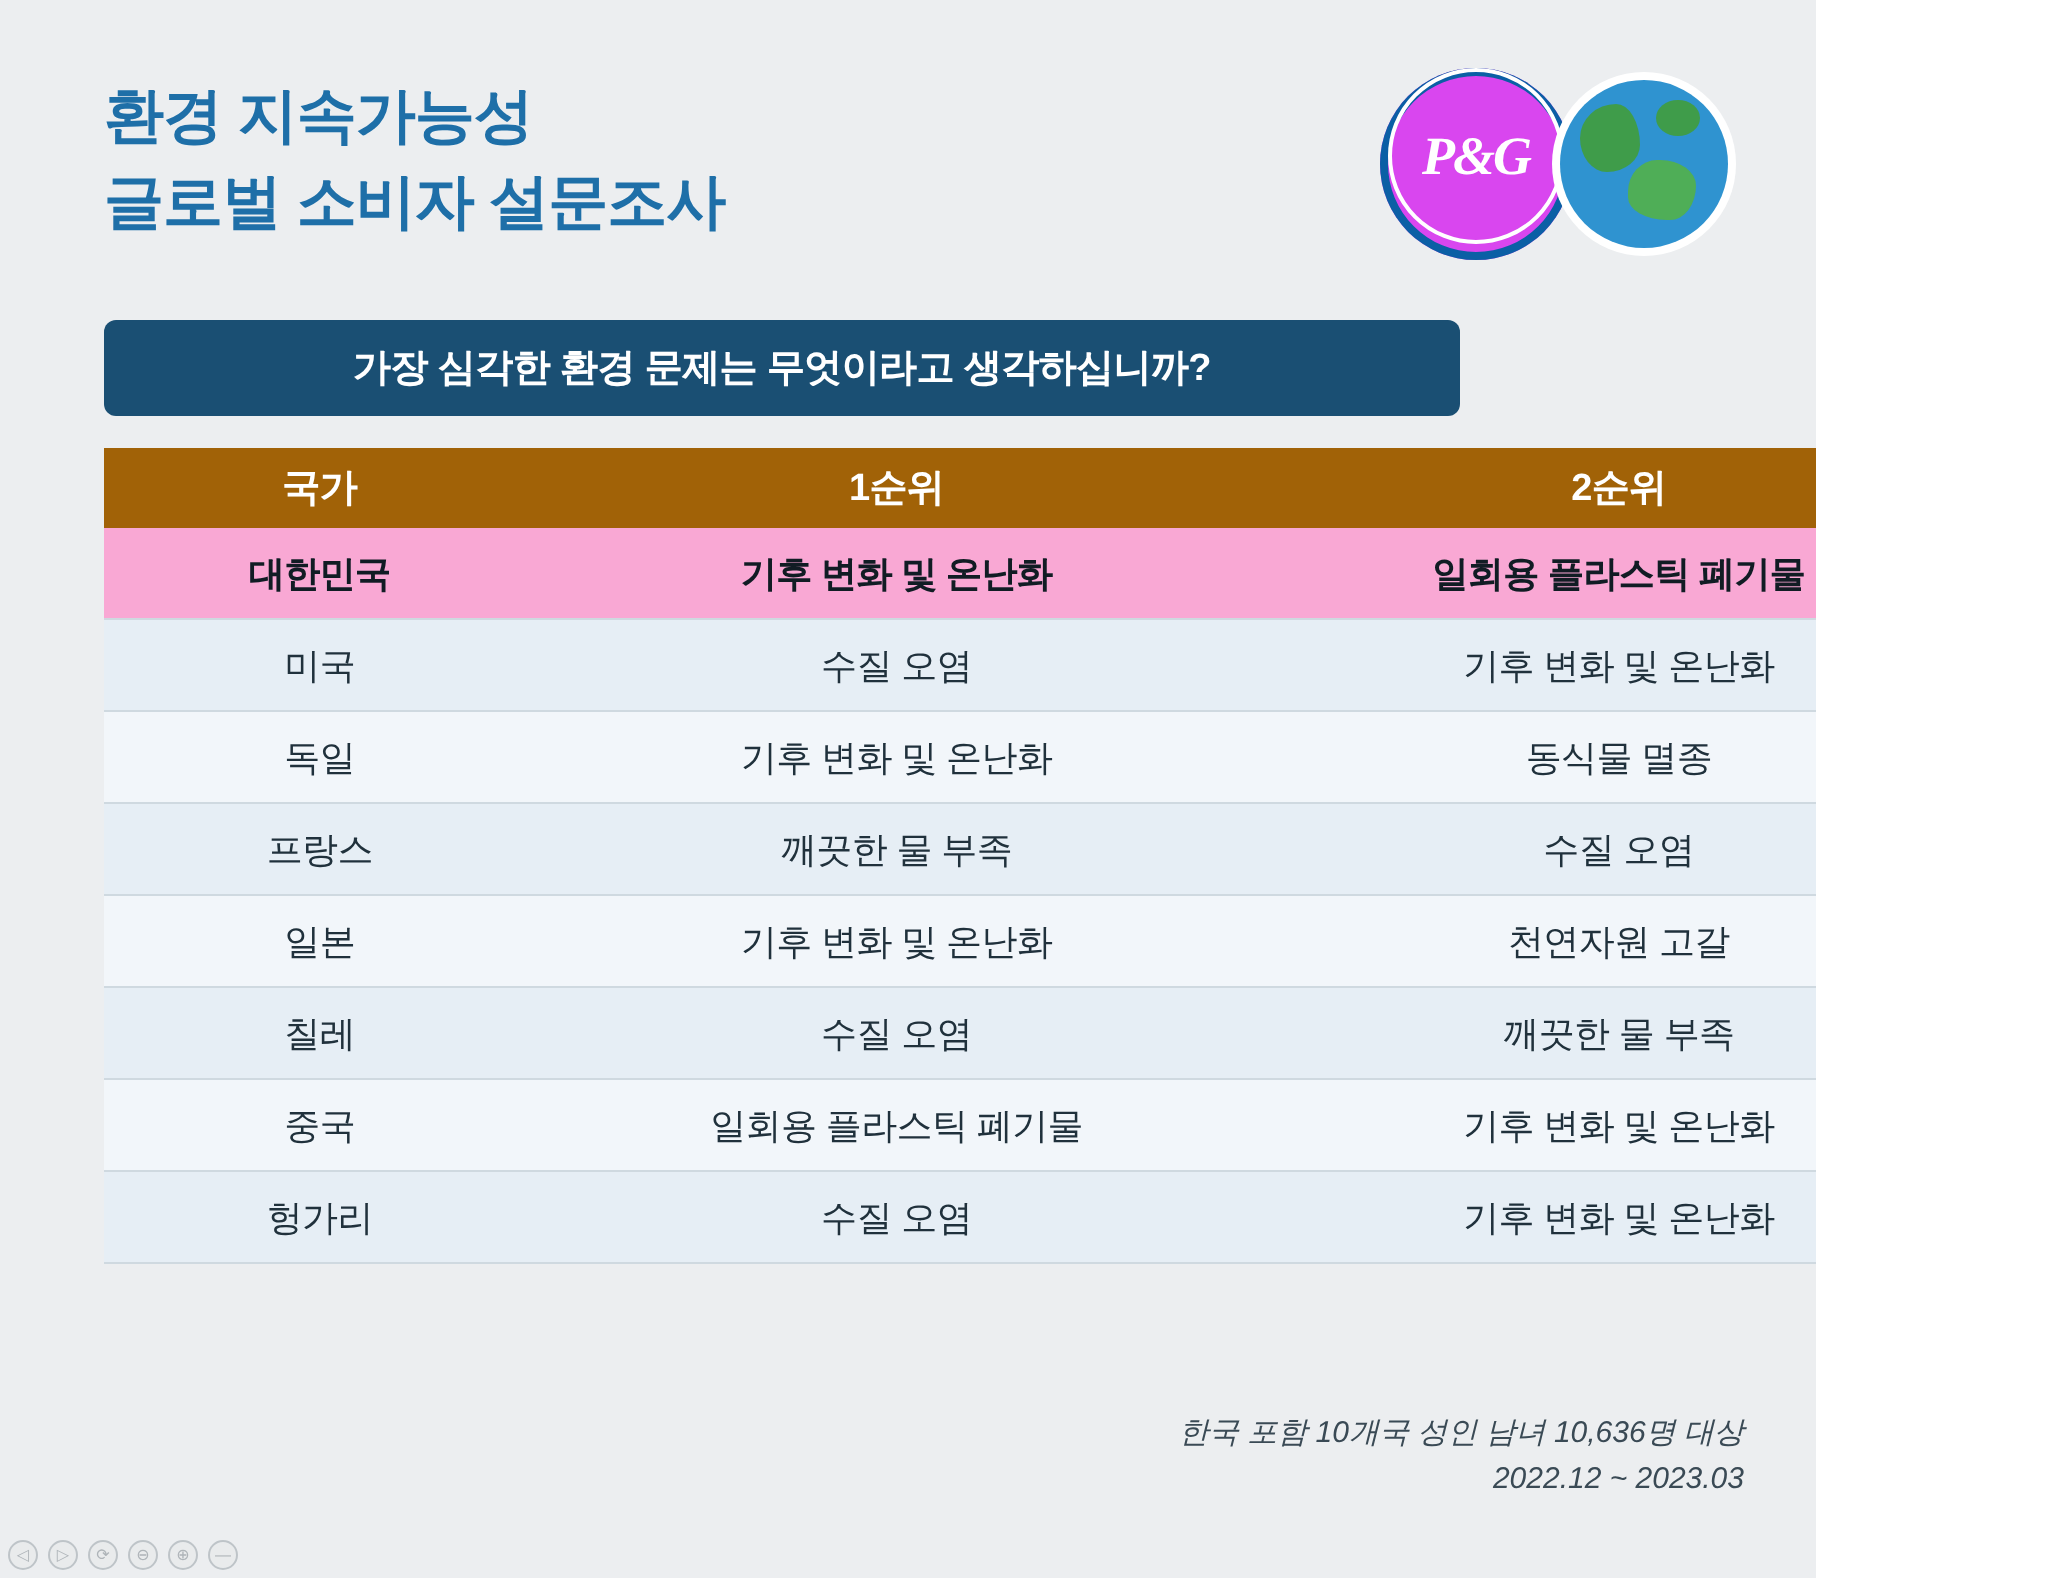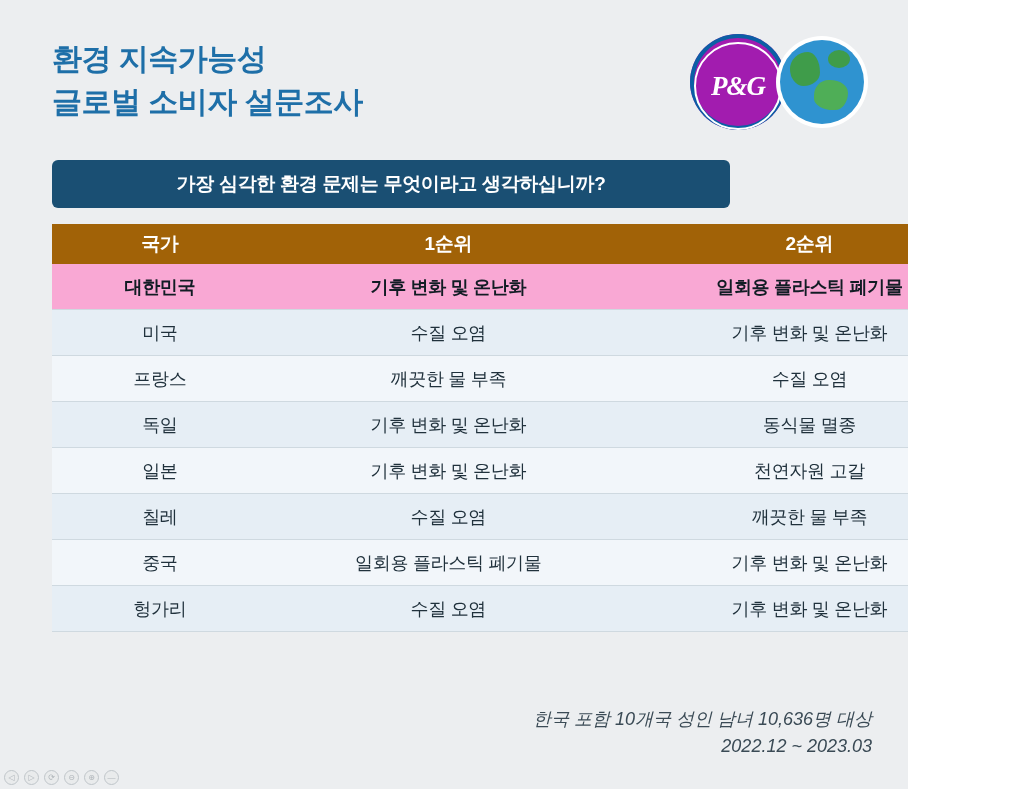--- a/index.html
+++ b/index.html
@@ -42,23 +42,23 @@
     right: 0;
     top: 0;
     display: flex;
     align-items: center;
     height: 108px;
   }
   .pg-circle {
     width: 96px;
     height: 96px;
     border-radius: 50%;
-    background: #a21caf;
-    display: flex;
-    align-items: flex-end;
+    background: #d946ef;
+    display: flex;
+    align-items: flex-start;
     justify-content: center;
     box-shadow: inset 0 0 0 4px #0b5fa5;
     position: relative;
   }
   .pg-circle .pg-inner {
     width: 84px;
     height: 84px;
     border-radius: 50%;
     border: 2px solid #ffffff;
     display: flex;
@@ -186,21 +186,21 @@
   }
   table.survey tbody tr:last-child td { border-bottom: 1px solid #cfd9e0; }
 
   
   .footnote {
     position: absolute;
     top: 706px;
     right: 36px;
     text-align: right;
     font-style: italic;
-    font-size: 18px;
+    font-size: 15px;
     color: #3a4a55;
     line-height: 1.5;
   }
 
   
   .mini-toolbar {
     position: absolute;
     left: 4px;
     bottom: 4px;
     display: flex;
@@ -270,28 +270,28 @@
           <td>대한민국</td>
           <td>기후 변화 및 온난화</td>
           <td>일회용 플라스틱 폐기물</td>
         </tr>
         <tr>
           <td>미국</td>
           <td>수질 오염</td>
           <td>기후 변화 및 온난화</td>
         </tr>
         <tr>
+          <td>독일</td>
+          <td>기후 변화 및 온난화</td>
+          <td>동식물 멸종</td>
+        </tr>
+        <tr>
           <td>프랑스</td>
           <td>깨끗한 물 부족</td>
           <td>수질 오염</td>
-        </tr>
-        <tr>
-          <td>독일</td>
-          <td>기후 변화 및 온난화</td>
-          <td>동식물 멸종</td>
         </tr>
         <tr>
           <td>일본</td>
           <td>기후 변화 및 온난화</td>
           <td>천연자원 고갈</td>
         </tr>
         <tr>
           <td>칠레</td>
           <td>수질 오염</td>
           <td>깨끗한 물 부족</td>

